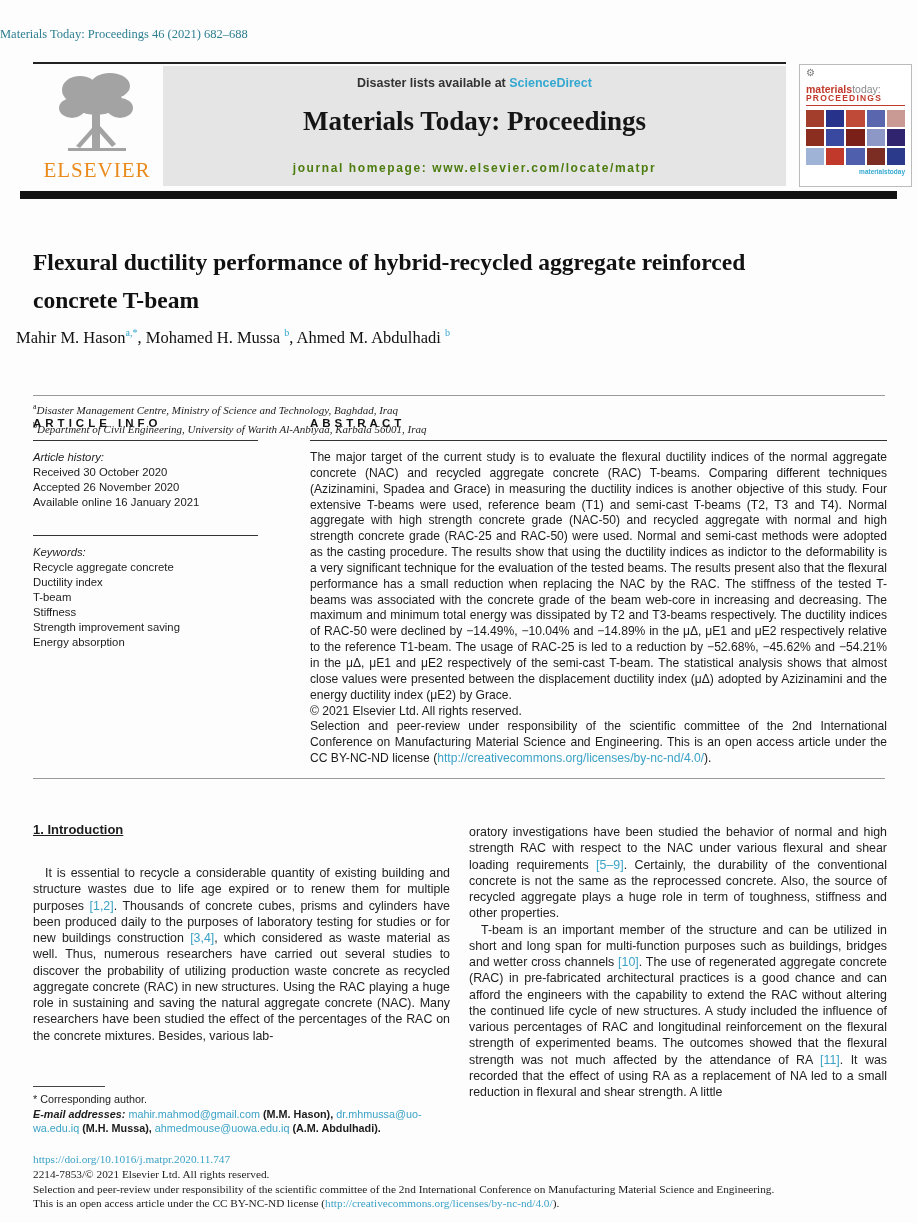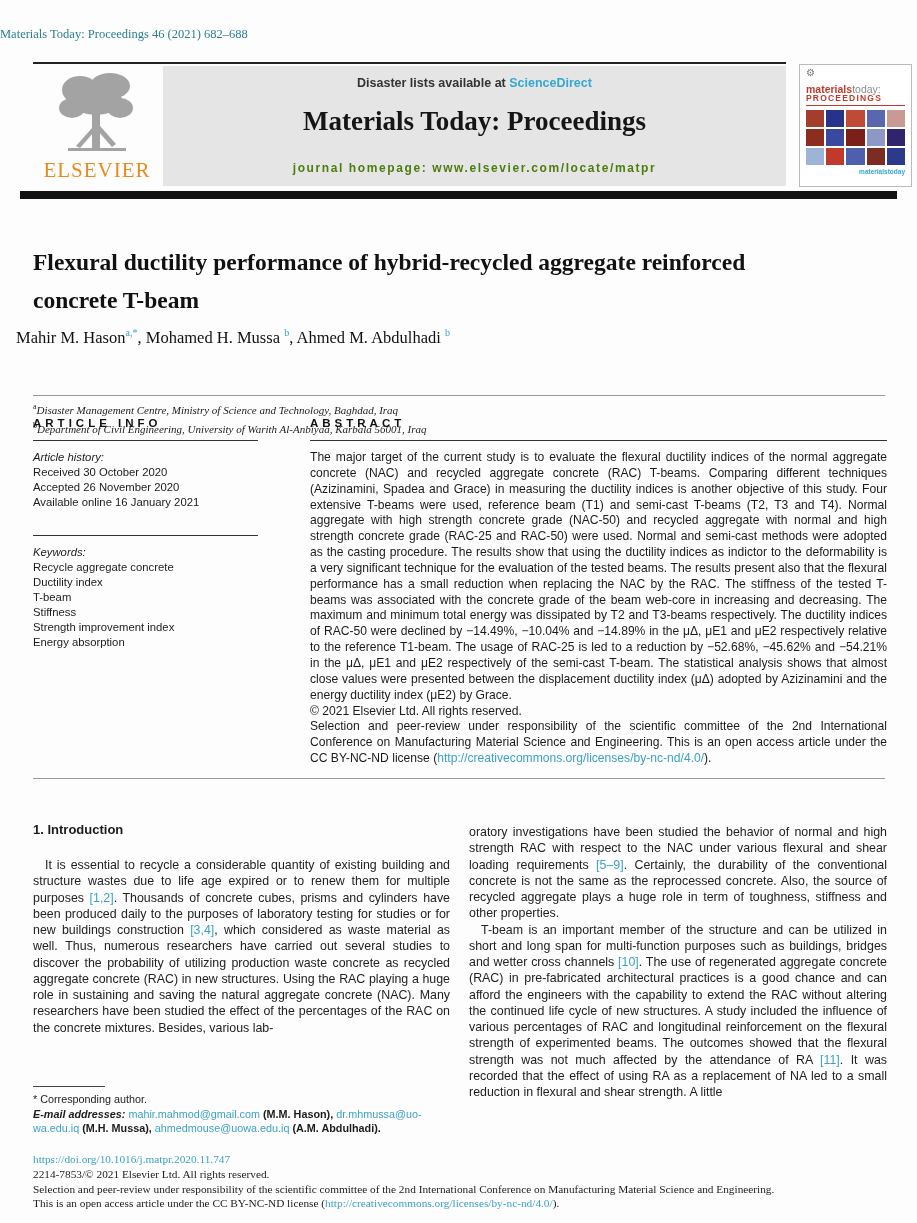--- a/index.html
+++ b/index.html
@@ -61,21 +61,21 @@
   .abs-col { top:417px; left:310px; width:577px; }
   .abs-col .body { font-size:12.1px; line-height:15.85px; text-align:justify; color:#1b1b1b; }
   .abs-col .copyright { font-size:12.1px; line-height:15.85px; }
   .link { color:#3ba2c6;text-align:right; }
   .ref { color:#3ba2c6; }
   a.link { text-decoration:none; cursor:pointer; }
 
   
   .intro-left { top:822px; left:33px; width:417px; }
   .intro-right { top:824px; left:469px; width:418px; }
-  .intro-head { font-size:13px; font-weight:bold; margin-bottom:20px; }
+  .intro-head { font-size:13px; font-weight:bold; margin-bottom:28px;text-decoration:underline; }
   .para { font-size:12.4px; line-height:16.25px; text-align:justify; color:#222; }
   .para.indent { text-indent:12px; }
   .intro-right .para + .para { margin-top:0; }
 
   
   .footnote { top:1086px; left:33px; width:424px; font-size:10.8px; line-height:14.5px; }
   .fn-rule { width:72px; height:1px; background:#444; margin-bottom:5px; }
   .fn-em { font-style:italic; font-weight:bold; }
   .fn-name { font-weight:bold; }
 
@@ -165,21 +165,21 @@
   <div class="ln">Received 30 October 2020</div>
   <div class="ln">Accepted 26 November 2020</div>
   <div class="ln">Available online 16 January 2021</div>
   <div class="info-gap"></div>
   <div class="col-rule"></div>
   <div class="lbl">Keywords:</div>
   <div class="ln">Recycle aggregate concrete</div>
   <div class="ln">Ductility index</div>
   <div class="ln">T-beam</div>
   <div class="ln">Stiffness</div>
-  <div class="ln">Strength improvement index</div>
+  <div class="ln">Strength improvement saving</div>
   <div class="ln">Energy absorption</div>
 </div>
 
 <div class="abs abs-col">
   <div class="sec-head">ABSTRACT</div>
   <div class="col-rule"></div>
   <div class="body">The major target of the current study is to evaluate the flexural ductility indices of the normal aggregate concrete (NAC) and recycled aggregate concrete (RAC) T-beams. Comparing different techniques (Azizinamini, Spadea and Grace) in measuring the ductility indices is another objective of this study. Four extensive T-beams were used, reference beam (T1) and semi-cast T-beams (T2, T3 and T4). Normal aggregate with high strength concrete grade (NAC-50) and recycled aggregate with normal and high strength concrete grade (RAC-25 and RAC-50) were used. Normal and semi-cast methods were adopted as the casting procedure. The results show that using the ductility indices as indictor to the deformability is a very significant technique for the evaluation of the tested beams. The results present also that the flexural performance has a small reduction when replacing the NAC by the RAC. The stiffness of the tested T-beams was associated with the concrete grade of the beam web-core in increasing and decreasing. The maximum and minimum total energy was dissipated by T2 and T3-beams respectively. The ductility indices of RAC-50 were declined by −14.49%, −10.04% and −14.89% in the μΔ, μE1 and μE2 respectively relative to the reference T1-beam. The usage of RAC-25 is led to a reduction by −52.68%, −45.62% and −54.21% in the μΔ, μE1 and μE2 respectively of the semi-cast T-beam. The statistical analysis shows that almost close values were presented between the displacement ductility index (μΔ) adopted by Azizinamini and the energy ductility index (μE2) by Grace.</div>
   <div class="copyright">© 2021 Elsevier Ltd. All rights reserved.</div>
   <div class="body"><span>Selection and peer-review under responsibility of the scientific committee of the 2nd International Conference on Manufacturing Material Science and Engineering. This is an open access article under the CC BY-NC-ND license (</span><a class="link">http://creativecommons.org/licenses/by-nc-nd/4.0/</a><span>).</span></div>
 </div>

